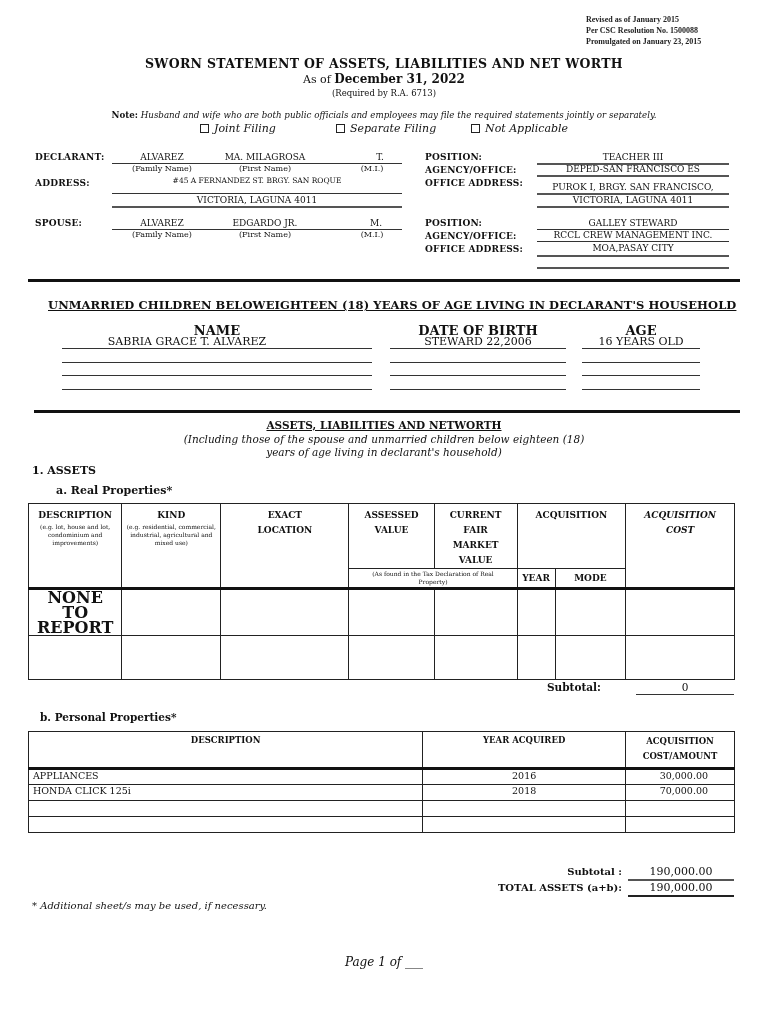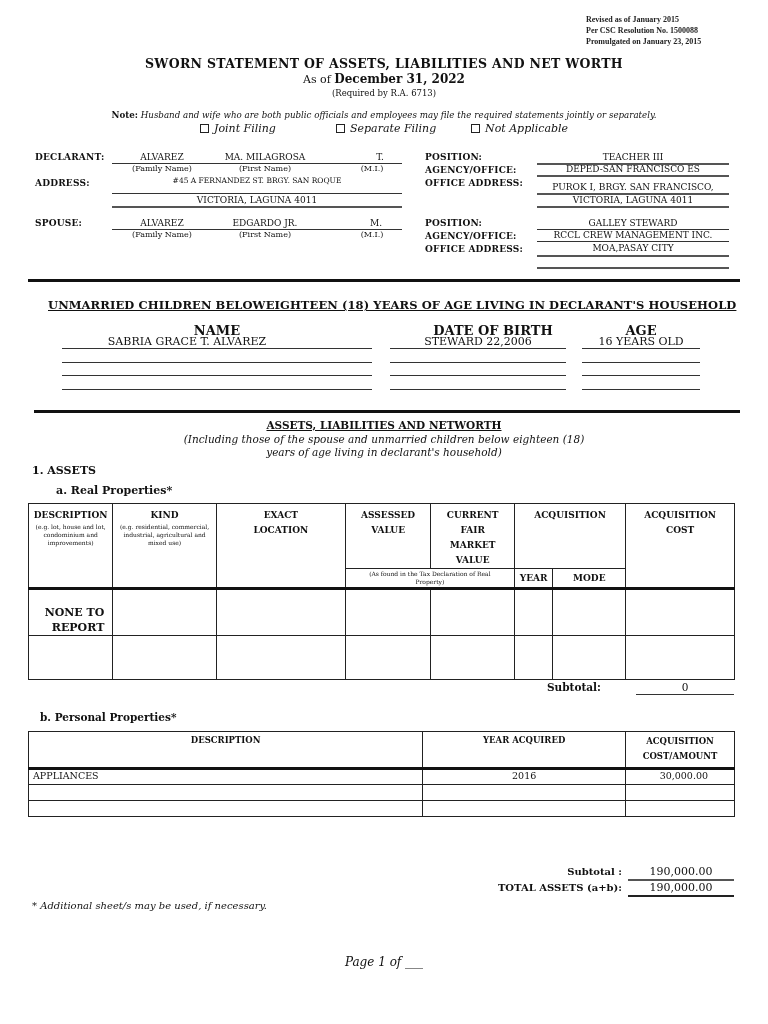--- a/index.html
+++ b/index.html
@@ -32,21 +32,21 @@
   .ch-val { font-size: 11px; text-align: center; }
 
   .sec-title { left: 0; width: 768px; top: 419px; font-size: 10.5px; font-weight: bold; text-decoration: underline; }
   .sec-sub { left: 0; width: 768px; font-size: 10.5px; font-style: italic; text-align: center; }
   .h1 { font-size: 11px; font-weight: bold; }
 
   table.grid { position: absolute; border-collapse: collapse; }
   table.grid td { border: 1px solid #222; vertical-align: top; }
   .th-b { font-size: 9px; font-weight: bold; text-align: center; line-height: 15px; }
   .th-s { font-size: 6px; text-align: center; line-height: 8px; font-weight: normal; }
-  .none { font-size: 11px; font-weight: bold; text-align: right; line-height: 15px; padding-top: 15px; }
+  .none { font-size: 16px; font-weight: bold; text-align: center; line-height: 15px; padding-top: 0; }
   .pp td { font-size: 9.5px; height: 16px; padding: 0 4px; vertical-align: middle; }
   .pp .hdr td { font-size: 8.5px; font-weight: bold; }
 
   .subtotal-lbl { font-size: 10.5px; font-weight: bold; }
   .foot { font-size: 10px; font-style: italic; }
   .page { left: 0; width: 768px; top: 955px; font-size: 12px; font-style: italic; text-align: center; }
 </style>
 </head>
 <body>
 
@@ -122,21 +122,21 @@
 <div class="abs uline" style="left:537px;top:241px;width:192px;"></div>
 <div class="abs lbl-b" style="left:425px;top:244px;">OFFICE ADDRESS:</div>
 <div class="abs val" style="left:537px;top:243px;width:192px;">MOA,PASAY CITY</div>
 <div class="abs uline2" style="left:537px;top:255px;width:192px;"></div>
 <div class="abs uline2" style="left:537px;top:267px;width:192px;"></div>
 
 <div class="abs thick" style="left:28px;top:279px;width:712px;"></div>
 
 <div class="abs child-head">UNMARRIED CHILDREN BELOWEIGHTEEN (18) YEARS OF AGE LIVING IN DECLARANT'S  HOUSEHOLD</div>
 <div class="abs ch-col" style="left:62px;top:323px;width:310px;">NAME</div>
-<div class="abs ch-col" style="left:405px;top:323px;width:176px;">DATE OF BIRTH</div>
+<div class="abs ch-col" style="left:390px;top:323px;width:176px;">DATE OF BIRTH</div>
 <div class="abs ch-col" style="left:582px;top:323px;width:118px;">AGE</div>
 <div class="abs ch-val" style="left:62px;top:335px;width:250px;">SABRIA GRACE T. ALVAREZ</div>
 <div class="abs ch-val" style="left:390px;top:335px;width:176px;">STEWARD 22,2006</div>
 <div class="abs ch-val" style="left:582px;top:335px;width:118px;">16 YEARS OLD</div>
 
 <div class="abs uline" style="left:62px;top:348px;width:310px;"></div>
 <div class="abs uline" style="left:390px;top:348px;width:176px;"></div>
 <div class="abs uline" style="left:582px;top:348px;width:118px;"></div>
 <div class="abs uline" style="left:62px;top:362px;width:310px;"></div>
 <div class="abs uline" style="left:390px;top:362px;width:176px;"></div>
@@ -182,21 +182,21 @@
     </td>
     <td style="padding:4px 12px 0;">
       <div class="th-b">ASSESSED VALUE</div>
     </td>
     <td style="padding:4px 12px 0;">
       <div class="th-b">CURRENT FAIR MARKET VALUE</div>
     </td>
     <td colspan="2" style="padding-top:4px;">
       <div class="th-b">ACQUISITION</div>
     </td>
-    <td rowspan="2" style="padding:4px 18px 0;">
+    <td rowspan="2" style="padding:4px 18px 0;font-style:italic;">
       <div class="th-b">ACQUISITION COST</div>
     </td>
   </tr>
   <tr style="height:20px;">
     <td colspan="2" style="vertical-align:middle;padding:0 14px;">
       <div class="th-s">(As found in the Tax Declaration of Real Property)</div>
     </td>
     <td style="vertical-align:middle;">
           <div class="th-b">YEAR</div>
         </td>
@@ -246,20 +246,25 @@
     <td class="c" style="vertical-align:top;padding-top:3px;">DESCRIPTION</td>
     <td class="c" style="vertical-align:top;padding-top:3px;">YEAR ACQUIRED</td>
     <td class="c" style="vertical-align:top;padding:2px 12px 0;line-height:15px;">ACQUISITION COST/AMOUNT</td>
   </tr>
   <tr style="border-top:3px solid #111;">
     <td>APPLIANCES</td>
     <td class="c">2016</td>
     <td class="r" style="padding-right:26px;">30,000.00</td>
   </tr>
   <tr>
+    <td>HONDA CLICK 125i</td>
+    <td class="c">2018</td>
+    <td class="r" style="padding-right:26px;">70,000.00</td>
+  </tr>
+  <tr>
     <td></td>
     <td class="c"></td>
     <td class="r"></td>
   </tr>
   <tr>
     <td></td>
     <td class="c"></td>
     <td class="r"></td>
   </tr>
 </tbody>

